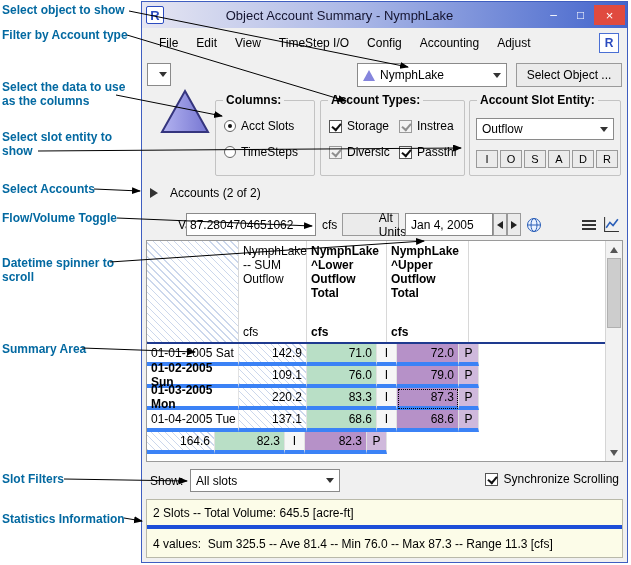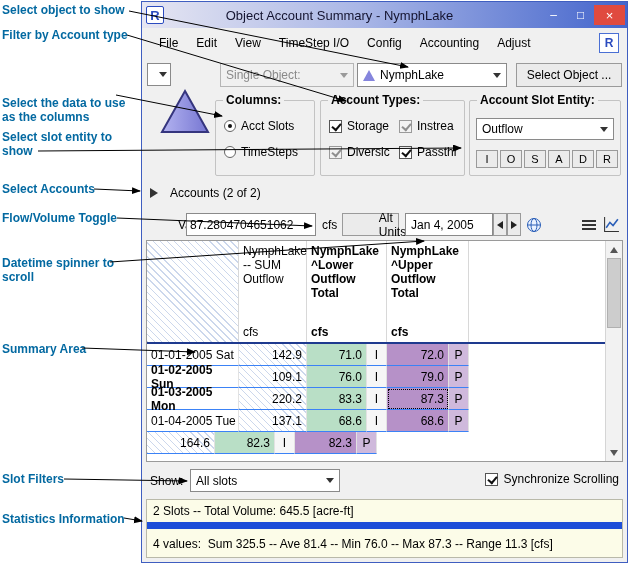--- a/index.html
+++ b/index.html
@@ -3,21 +3,21 @@
 <meta charset="utf-8">
 <style>
   * { margin:0; padding:0; box-sizing:border-box; }
   html,body { width:631px; height:565px; }
   body { font-family:"Liberation Sans", sans-serif; font-size:12px; color:#000; background:#fff; position:relative; overflow:hidden; }
 
   
   .ann { position:absolute; font-size:12px; line-height:14px; white-space:pre-line; color:#0369a1; z-index:5;font-weight:bold; }
   #ann1 { left:2px; top:3px; }
   #ann2 { left:2px; top:28px; }
-  #ann3 { left:2px; top:80px;margin-top:16px; }
+  #ann3 { left:2px; top:80px; }
   #ann4 { left:2px; top:130px; }
   #ann5 { left:2px; top:182px; }
   #ann6 { left:2px; top:211px; }
   #ann7 { left:2px; top:256px; }
   #ann8 { left:2px; top:342px; }
   #ann9 { left:2px; top:472px; }
   #ann10{ left:2px; top:512px; }
 
   #arrow-layer { position:absolute; left:0; top:0; width:631px; height:565px; z-index:9; pointer-events:none; }
 
@@ -108,24 +108,24 @@
   .c-date { width:92px; }
   .c-sum  { width:68px; }
   .c-grp1 { width:80px; }
   .c-grp2 { width:82px; }
   .c-fill { flex:1; border-right:none; }
   .hatch { background-color:#fff;
     background-image:repeating-linear-gradient(45deg, rgba(120,150,205,0.38) 0 1px, transparent 1px 5px); }
   #header-rule { height:2px; background:#1e3a8f; }
 
   .trow { display:flex; height:22px; font-size:12px; }
-  .cell { border-right:1px solid #e2e2e2; border-bottom:1px solid #3b82f6; display:flex; align-items:center; }
+  .cell { border-right:1px solid #e2e2e2; border-bottom:4px solid #3b82f6; display:flex; align-items:center; }
   .cell-date { width:92px; padding-left:4px; }
   .cell-sum { width:68px; justify-content:flex-end; padding-right:4px; }
-  .cell-lower { width:60px; justify-content:flex-end; padding-right:4px; background:#b9dfc6; }
+  .cell-lower { width:70px; justify-content:flex-end; padding-right:4px; background:#b9dfc6; }
   .cell-flag-i { width:20px; justify-content:center; background:#f6f6f6; }
   .cell-upper { width:62px; justify-content:flex-end; padding-right:4px; background:#b691c8; }
   .cell-flag-p { width:20px; justify-content:center; background:#cfb9dc; }
   .cell-rfill { flex:1; border-right:none; border-bottom:none; }
   .trow.boldrow .cell-date { font-weight:bold; }
   .cell.sel { outline:1px dotted #000; outline-offset:-2px; }
 
   #vscroll { position:absolute; right:0; top:0; width:17px; height:100%; background:#f2f2f2; border-left:1px solid #d5d5d5; }
   .sb-arrow { position:absolute; left:0; width:16px; height:17px; display:flex; align-items:center; justify-content:center; }
   .sb-up { top:0; } .sb-down { bottom:0; }
@@ -134,21 +134,21 @@
   #sb-thumb { position:absolute; left:1px; top:17px; width:14px; height:70px; background:#cdcdcd; border:1px solid #b0b0b0; }
 
   
   #show-label { position:absolute; left:8px; top:472px; }
   #show-combo { left:48px; top:467px; width:150px; height:23px; }
   #sync-wrap { position:absolute; top:470px; right:8px; display:flex; align-items:center; gap:6px; }
 
   
   #stats-box { position:absolute; left:4px; top:497px; width:477px; height:59px; border:1px solid #b9b9a9; background:#fcfce8; }
   .stats-row { height:29px; display:flex; align-items:center; padding:0 6px; white-space:pre; font-size:12px; }
-  #stats-row1 { border-bottom:7px solid #1d4ed8; }
+  #stats-row1 { border-bottom:4px solid #1d4ed8; }
 </style>
 </head>
 <body>
 
 <div class="ann" id="ann1">Select object to show</div>
 <div class="ann" id="ann2">Filter by Account type</div>
 <div class="ann" id="ann3">Select the data to use
 as the columns</div>
 <div class="ann" id="ann4">Select slot entity to
 show</div>
@@ -195,24 +195,20 @@
     <span class="menu-item">Edit</span>
     <span class="menu-item">View</span>
     <span class="menu-item">TimeStep I/O</span>
     <span class="menu-item">Config</span>
     <span class="menu-item">Accounting</span>
     <span class="menu-item">Adjust</span>
     <span id="menubar-rw">R</span>
   </div>
 
   <div class="combo" id="mini-combo">
-    <span class="arrow"></span>
-  </div>
-  <div class="combo" id="single-combo">
-    <span>Single Object:</span>
     <span class="arrow"></span>
   </div>
   <div class="combo" id="object-combo">
     <span class="tri-small"></span>
     <span>NymphLake</span>
     <span class="arrow"></span>
   </div>
   <div class="btn" id="select-object-btn">Select Object ...</div>
 
   <svg id="big-triangle" width="54" height="48" viewBox="0 0 54 48">

